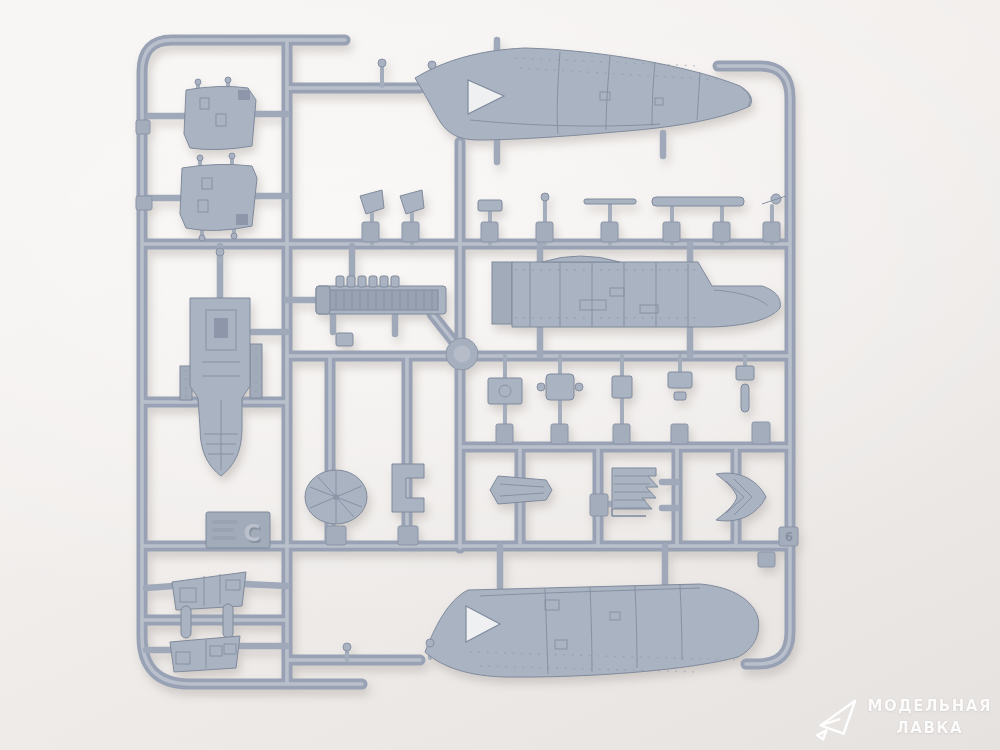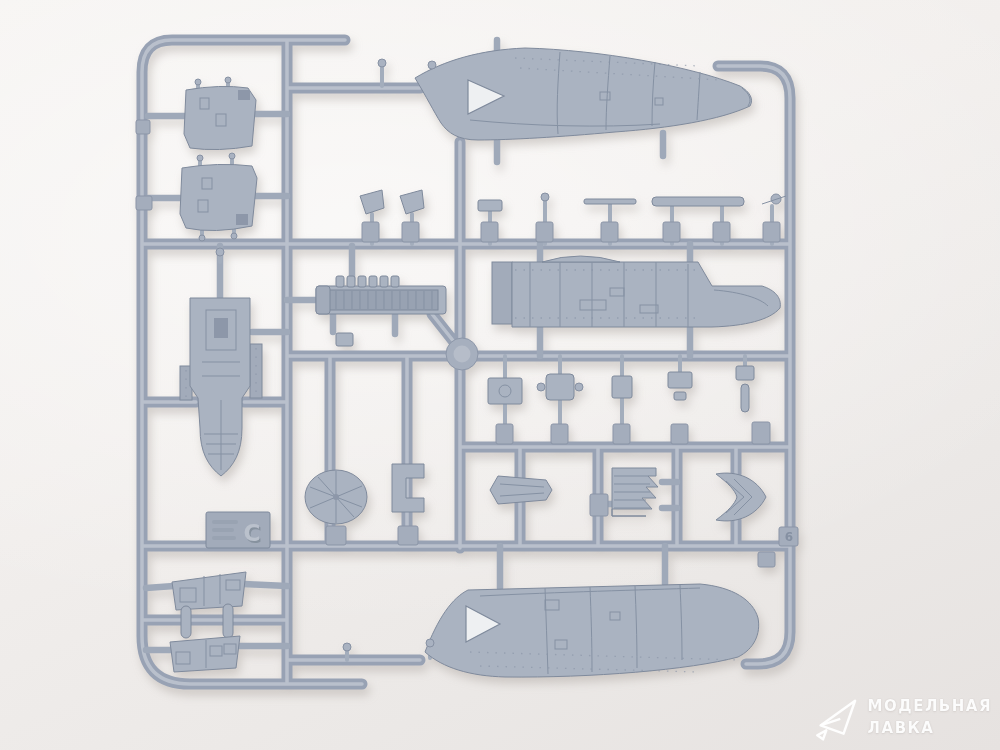--- a/index.html
+++ b/index.html
@@ -2,20 +2,21 @@
 <html><head>
 <meta charset="utf-8">
 <style>
   html,body{margin:0;padding:0;background:#ddd;}
   .stage{
     position:relative;width:1000px;height:750px;overflow:hidden;
     background:
       radial-gradient(130% 90% at 35% 30%, rgba(255,255,255,.55) 0%, rgba(255,255,255,0) 60%),
       linear-gradient(155deg,#f6f4f2 0%,#f2efed 40%,#ebe8e6 75%,#e6e2e0 100%);
     font-family:"DejaVu Sans",sans-serif;
+    text-align:center;
   }
   .stage svg{position:absolute;inset:0;}
   
   .run{fill:none;stroke:#98a2b4;stroke-width:11;stroke-linecap:round;}
   .runhl{fill:none;stroke:#bec5d0;stroke-width:3.5;stroke-linecap:round;opacity:.85;}
   .gate{fill:none;stroke:#9fa9b9;stroke-width:6.5;stroke-linecap:round;}
   .stub{fill:none;stroke:#a3adbc;stroke-width:4;stroke-linecap:round;}
   .p{fill:#aab3c1;stroke:#7f8a9c;stroke-width:1;}
   .p2{fill:#a2abba;stroke:#7f8a9c;stroke-width:1;}
   .d{fill:none;stroke:#8591a3;stroke-width:1;}

